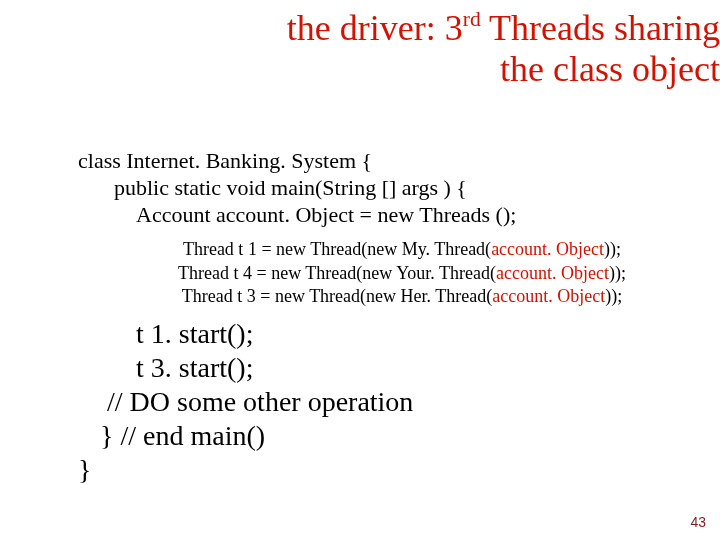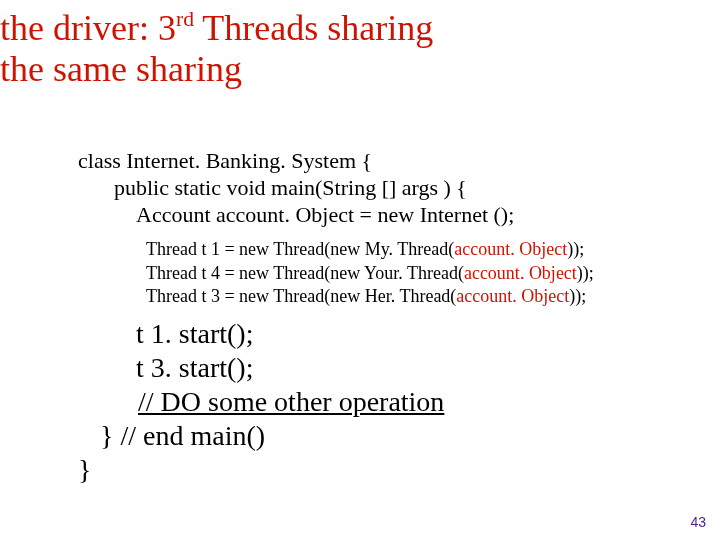--- a/index.html
+++ b/index.html
@@ -16,21 +16,21 @@
   .slide {
     width: 720px;
     height: 540px;
     position: relative;
   }
   .title {
     position: absolute;
     top: 8px;
     left: 0;
     width: 720px;
-    text-align: left;
+    text-align: right;
     font-size: 36px;
     line-height: 1.15;
     color: #d01200;
   }
   .title .sup {
     font-size: 0.6em;
     vertical-align: super;
     position: relative;
     top: -0.05em;
   }
@@ -45,55 +45,56 @@
   }
   .ind1 { margin-left: 36px; }
   .ind2 { margin-left: 58px; }
   .ind0 { margin-left: 0; }
 
   .thread-block {
     margin-top: 10px;
     margin-left: 68px;
     font-size: 18px;
     line-height: 1.3;
+    text-align: center;
   }
   .acc { color: #d01200; }
 
   .start-block {
     margin-top: 8px;
     font-size: 28px;
     line-height: 1.22;
   }
   .sind1 { margin-left: 58px; }
-  .sind0b { margin-left: 60px; text-decoration: underline; }
+  .sind0b { margin-left: 29px; }
   .sind0a { margin-left: 22px; font-family: Liberation Serif, serif; }
 
   .pagenum {
     position: absolute;
     bottom: 10px;
     right: 14px;
     font-size: 14px;
     font-family: Arial, Helvetica, sans-serif;
-    color: #4c1d95;
+    color: #7f1d1d;
   }
 </style>
 </head>
 <body>
 
 <div class="slide">
 
   <div class="title">
     <span>the driver: 3</span><span class="sup">rd</span><span> Threads sharing</span><br>
-    <span>the same sharing</span>
+    <span>the class object</span>
   </div>
 
   <div class="body">
     <div class="ind0">class Internet. Banking. System {</div>
     <div class="ind1">public static void main(String [] args  ) {</div>
-    <div class="ind2">Account account. Object = new Internet ();</div>
+    <div class="ind2">Account account. Object = new Threads ();</div>
 
     <div class="thread-block">
       <div>
         <span>Thread t 1 = new Thread(new My. Thread(</span><span class="acc">account. Object</span><span>));</span>
       </div>
       <div>
         <span>Thread t 4 = new Thread(new Your. Thread(</span><span class="acc">account. Object</span><span>));</span>
       </div>
       <div>
         <span>Thread t 3 = new Thread(new Her. Thread(</span><span class="acc">account. Object</span><span>));</span>

